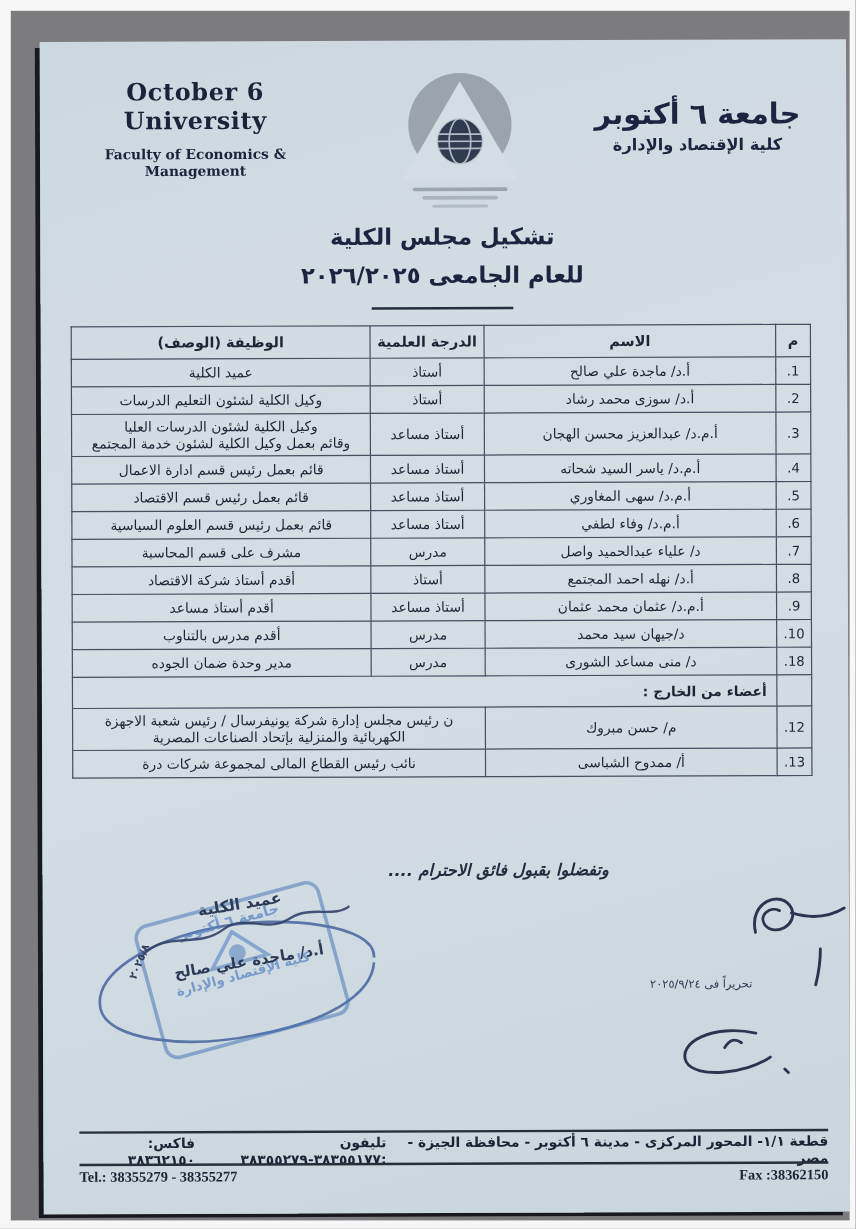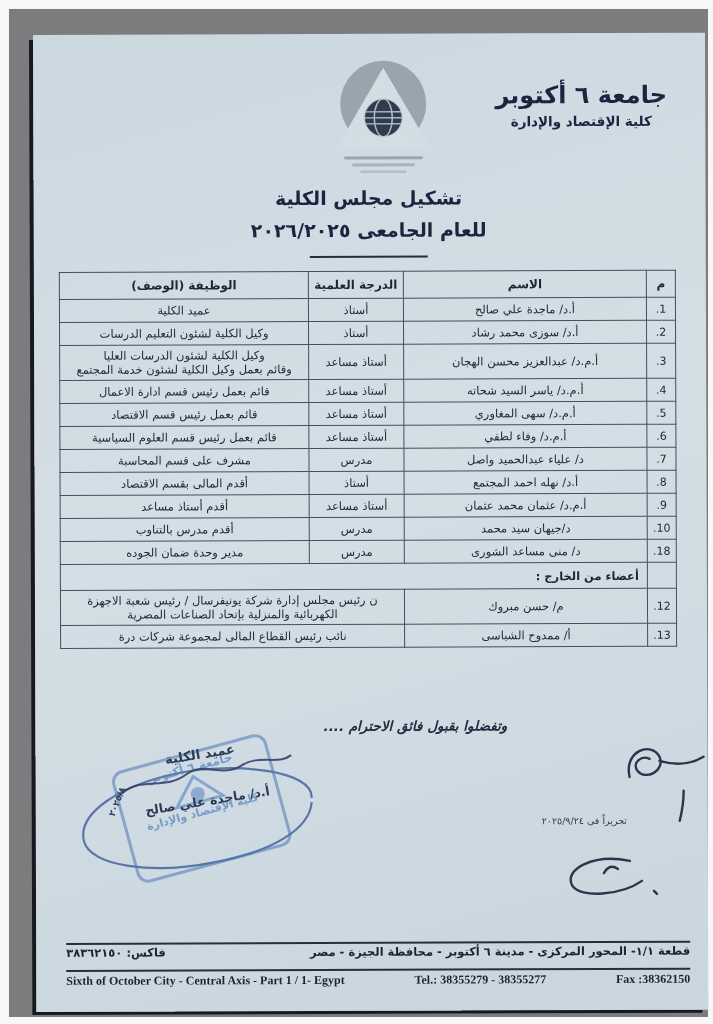--- a/index.html
+++ b/index.html
@@ -72,20 +72,24 @@
           font-weight:bold; color:#1b2436; }
   svg { display:block; }
 </style>
 </head>
 <body>
 
 <div class="mat"></div>
 
 <div class="paper">
 
+  <div class="hdr-en">
+    <div class="uni">October 6 University</div>
+    <div class="fac">Faculty of Economics &amp; Management</div>
+  </div>
 
   <div class="logo-wrap">
     <svg width="120" height="150" viewBox="0 0 120 150">
       <circle cx="60" cy="58" r="43" fill="#99a4ac"></circle>
       <path d="M12 104 L60 22 L108 104 Z" fill="#d3dde4"></path>
       <path d="M24 104 L60 42 L96 104 Z" fill="#d3dde4"></path>
       <circle cx="60" cy="72" r="19" fill="#2f3b4e"></circle>
       <g stroke="#c9d4dc" stroke-width="1.4" fill="none" opacity="0.85">
         <ellipse cx="60" cy="72" rx="19" ry="19"></ellipse>
         <ellipse cx="60" cy="72" rx="9" ry="19"></ellipse>
@@ -169,21 +173,21 @@
           <tr>
             <td class="num">7.</td>
             <td class="name">د/ علياء عبدالحميد واصل</td>
             <td class="deg">مدرس</td>
             <td class="role">مشرف على قسم المحاسبة</td>
           </tr>
           <tr>
             <td class="num">8.</td>
             <td class="name">أ.د/ نهله احمد المجتمع</td>
             <td class="deg">أستاذ</td>
-            <td class="role">أقدم المالى بقسم الاقتصاد</td>
+            <td class="role">أقدم أستاذ شركة الاقتصاد</td>
           </tr>
           <tr>
             <td class="num">9.</td>
             <td class="name">أ.م.د/ عثمان محمد عثمان</td>
             <td class="deg">أستاذ مساعد</td>
             <td class="role">أقدم أستاذ مساعد</td>
           </tr>
           <tr>
             <td class="num">10.</td>
             <td class="name">د/جيهان سيد محمد</td>
@@ -248,22 +252,22 @@
       <path d="M120 158 l3 3"></path>
       <path d="M70 140 q6 -10 14 -4"></path>
     </g>
   </svg>
 
   <div class="date-note">تحريراً فى ٢٠٢٥/٩/٢٤</div>
 
   <div class="f-rule rule-a"></div>
   <div class="f-ar">
     <span>قطعة ١/١- المحور المركزى - مدينة ٦ أكتوبر - محافظة الجيزة - مصر</span>
+    <span>تليفون :٣٨٣٥٥١٧٧-٣٨٣٥٥٢٧٩</span>
     <span>فاكس: ٣٨٣٦٢١٥٠</span>
   </div>
   <div class="f-rule rule-b"></div>
   <div class="f-en">
-    <span>Sixth of October City - Central Axis - Part 1 / 1- Egypt</span>
     <span>Tel.: 38355279 - 38355277</span>
     <span>Fax :38362150</span>
   </div>
 
 </div>
 
 </body></html>

